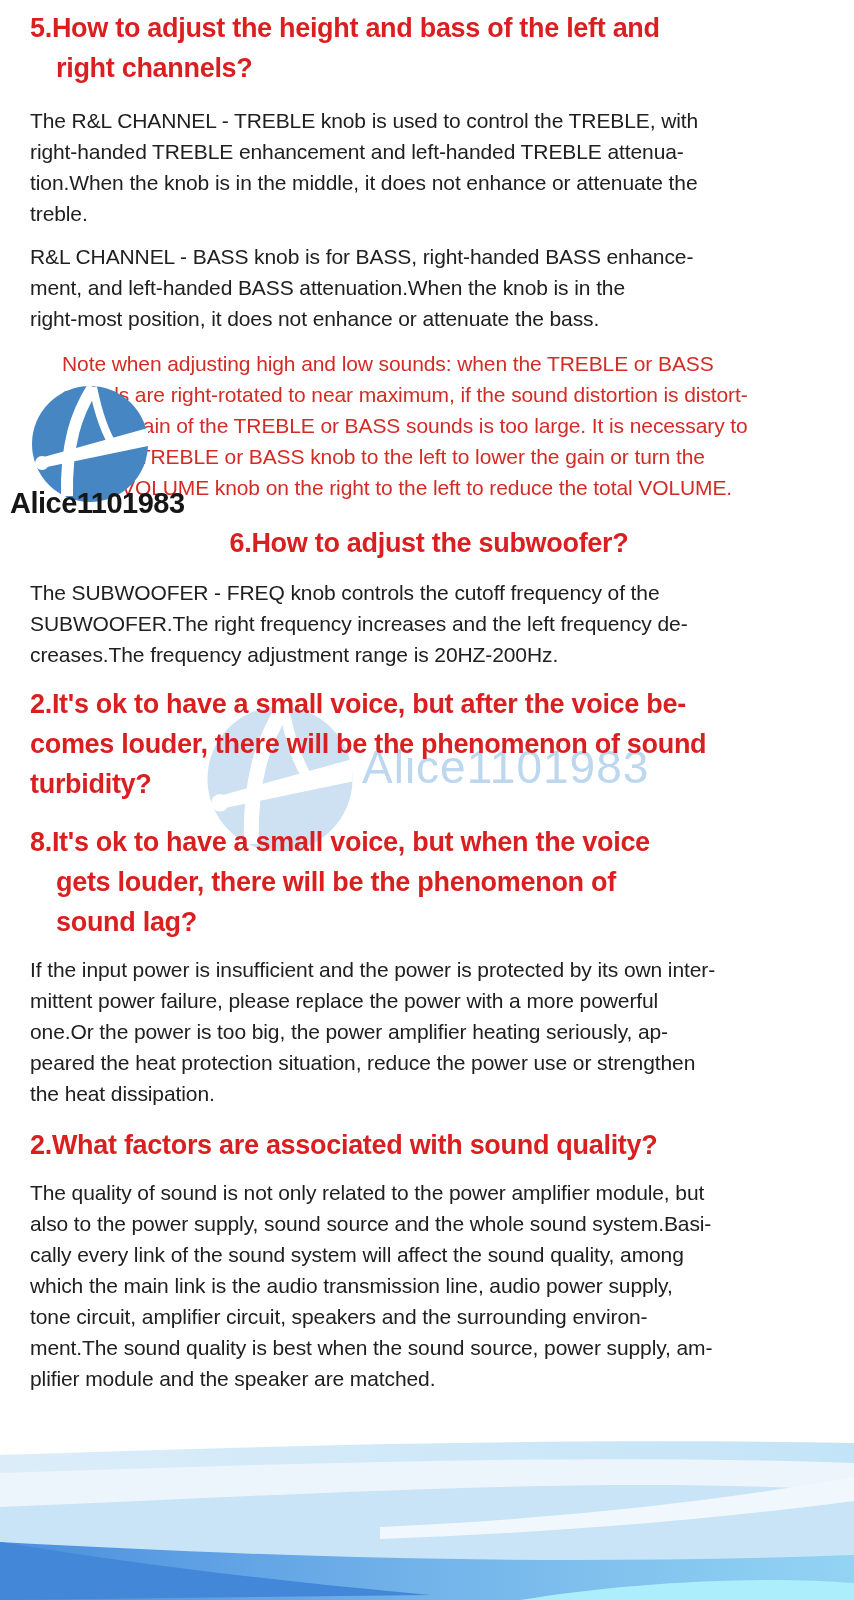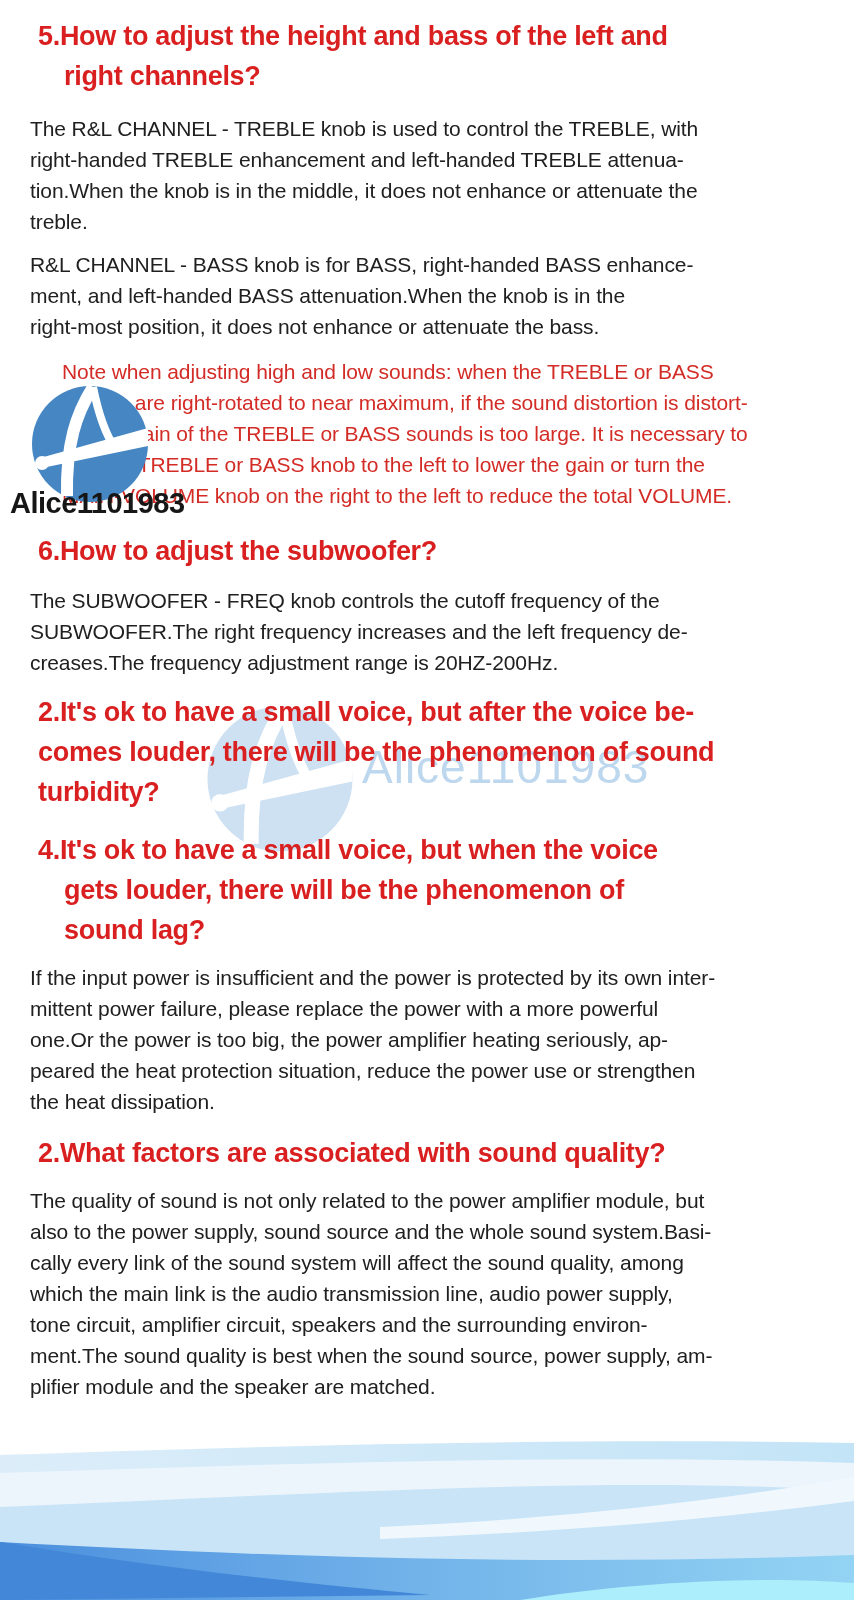--- a/index.html
+++ b/index.html
@@ -19,34 +19,34 @@
   .wm-mid-text{
     position:absolute;left:362px;top:740px;
     font-size:46px;font-weight:400;letter-spacing:1px;
     color:var(--watermark-light-blue,#bdd7ee);
     white-space:nowrap;
   }
 
   
   .content{position:relative;z-index:2;padding:8px 26px 0 30px;}
   .heading{
-    margin:8px;
+    margin:0;
     color:var(--heading-red,#d91f1f);
     font-weight:bold;font-size:27px;line-height:40px;
     white-space:pre-line;letter-spacing:-0.3px;
   }
   .hang{padding-left:26px;text-indent:-26px;}
   .body{
     margin:0;
     color:var(--body-text,#202020);
     font-size:21px;line-height:31px;
     white-space:pre-line;letter-spacing:-0.1px;
   }
   .note{color:var(--note-red,#d32b25);margin-left:32px;} .mt12{margin-top:12px;} .mt14{margin-top:14px;}
-  .mt16{margin-top:16px;} .mt17{margin-top:17px;} .mt18{margin-top:18px;} .mt20{margin-top:20px;}
+  .mt16{margin-top:16px;} .mt17{margin-top:17px;} .mt18{margin-top:18px;} .mt20{margin-top:20px;text-align:center;}
 
   
   .wm-logo-small{position:absolute;left:30px;top:383px;width:120px;height:122px;z-index:3;pointer-events:none;}
   .wm-name{
     position:absolute;left:10px;top:486px;z-index:3;pointer-events:none;
     font-size:29px;line-height:34px;font-weight:600;letter-spacing:-0.5px;
     color:#161616;white-space:nowrap;
   }
 </style>
 </head>
@@ -114,21 +114,21 @@
 creases.The frequency adjustment range is 20HZ-200Hz.</p>
     </section>
 
     <section>
       <h2 class="heading mt14">2.It's ok to have a small voice, but after the voice be-
 comes louder, there will be the phenomenon of sound
 turbidity?</h2>
     </section>
 
     <section>
-      <h2 class="heading hang mt18">4.It's ok to have a small voice, but when the voice
+      <h2 class="heading hang mt18">8.It's ok to have a small voice, but when the voice
 gets louder, there will be the phenomenon of
 sound lag?</h2>
       <p class="body mt12">If the input power is insufficient and the power is protected by its own inter-
 mittent power failure, please replace the power with a more powerful
 one.Or the power is too big, the power amplifier heating seriously, ap-
 peared the heat protection situation, reduce the power use or strengthen
 the heat dissipation.</p>
     </section>
 
     <section>

